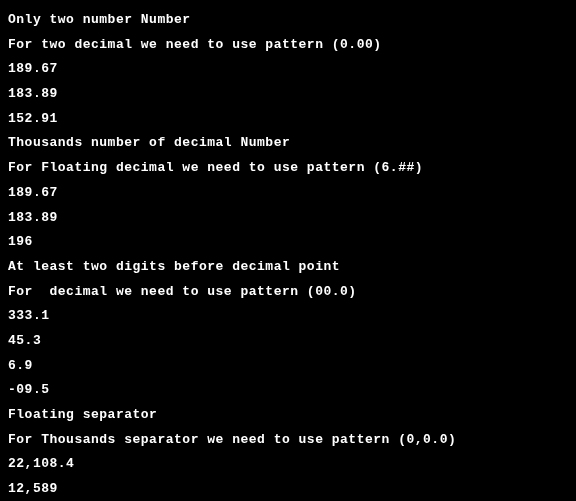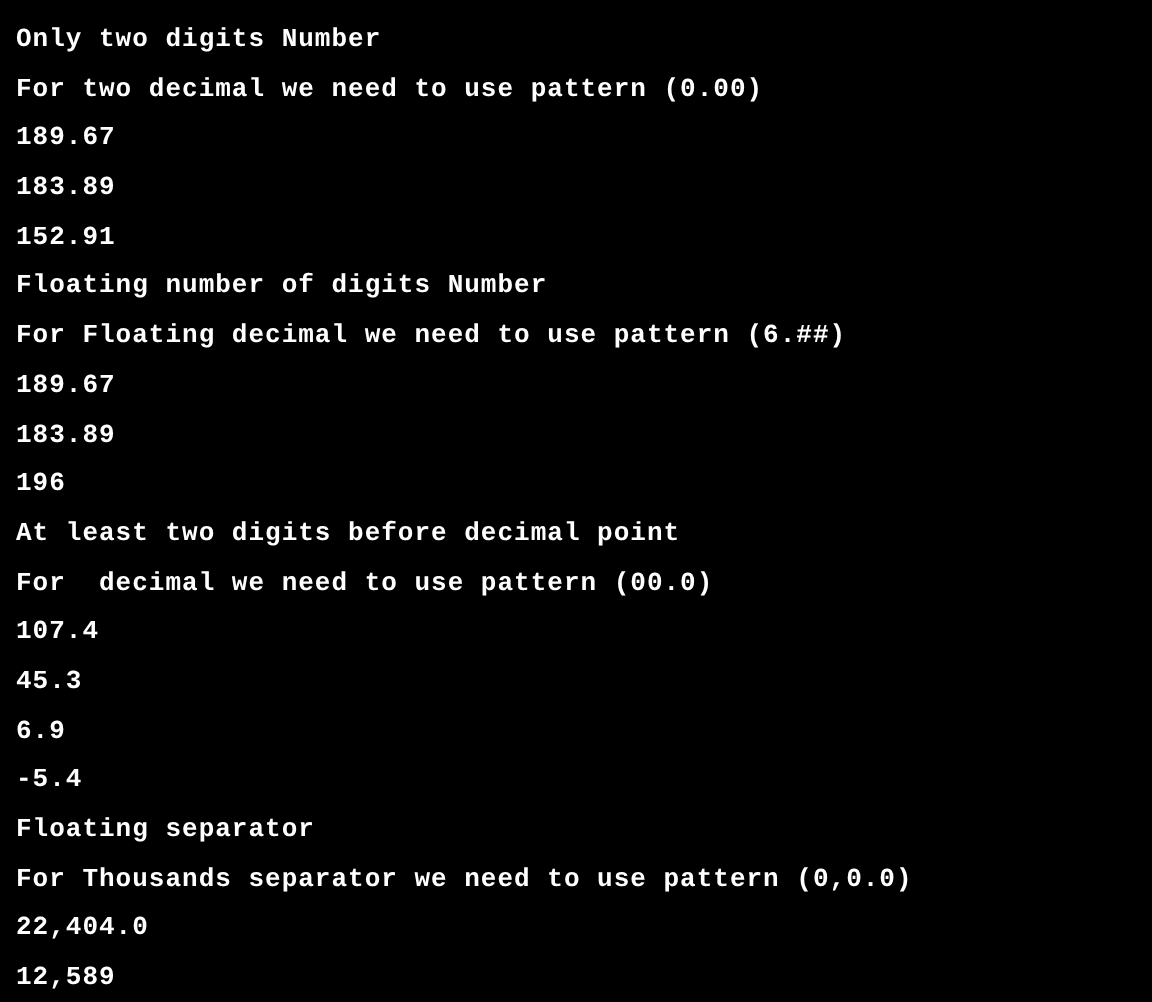--- a/index.html
+++ b/index.html
@@ -16,32 +16,32 @@
       line-height: 1.9;
       letter-spacing: 0.5px;
     }
     .line {
       white-space: pre;
     }
   </style>
 </head>
 <body>
 
-<div class="line">Only two digits Number</div>
+<div class="line">Only two number Number</div>
 <div class="line">For two decimal we need to use pattern (0.00)</div>
 <div class="line">189.67</div>
 <div class="line">183.89</div>
 <div class="line">152.91</div>
-<div class="line">Floating number of digits Number</div>
+<div class="line">Thousands number of decimal Number</div>
 <div class="line">For Floating decimal we need to use pattern (6.##)</div>
 <div class="line">189.67</div>
 <div class="line">183.89</div>
 <div class="line">196</div>
 <div class="line">At least two digits before decimal point</div>
 <div class="line">For  decimal we need to use pattern (00.0)</div>
-<div class="line">107.4</div>
+<div class="line">333.1</div>
 <div class="line">45.3</div>
 <div class="line">6.9</div>
-<div class="line">-5.4</div>
+<div class="line">-09.5</div>
 <div class="line">Floating separator</div>
 <div class="line">For Thousands separator we need to use pattern (0,0.0)</div>
-<div class="line">22,404.0</div>
+<div class="line">22,108.4</div>
 <div class="line">12,589</div>
 
 </body></html>

